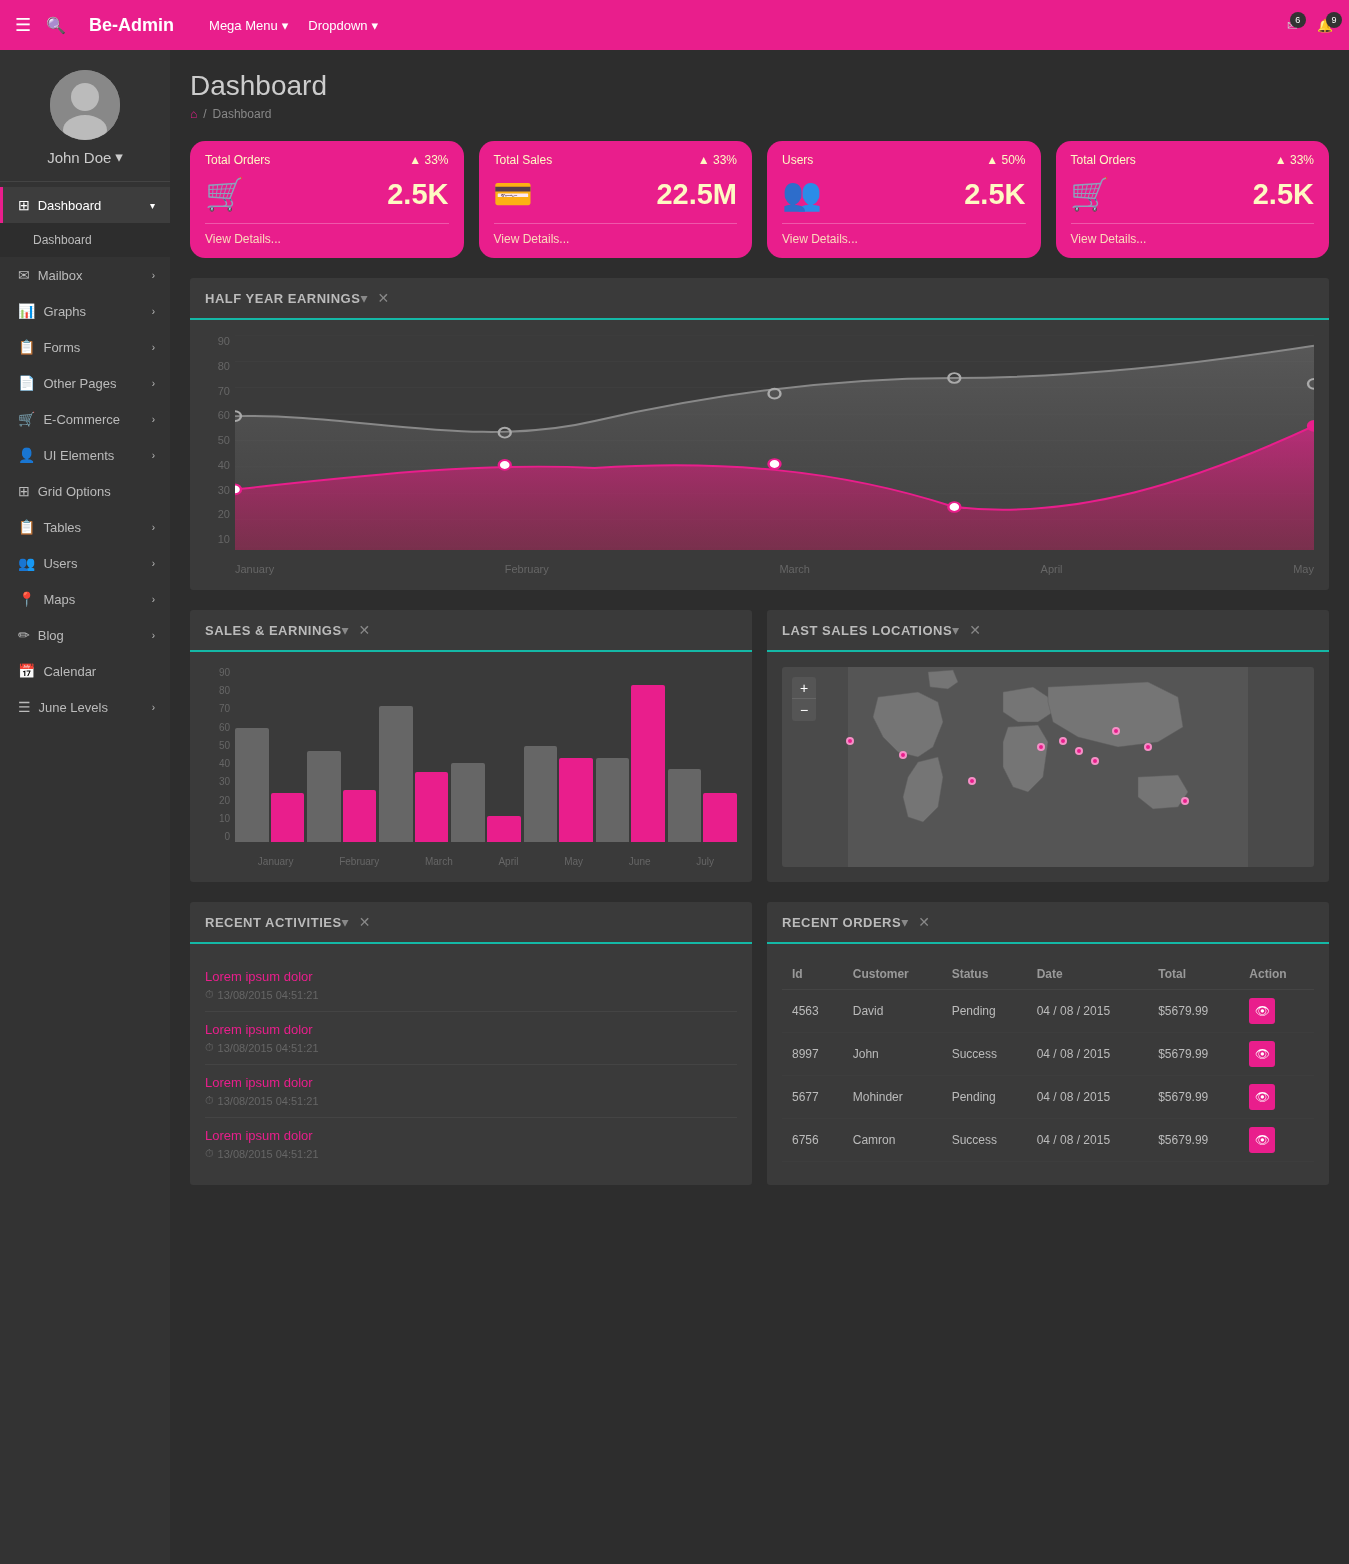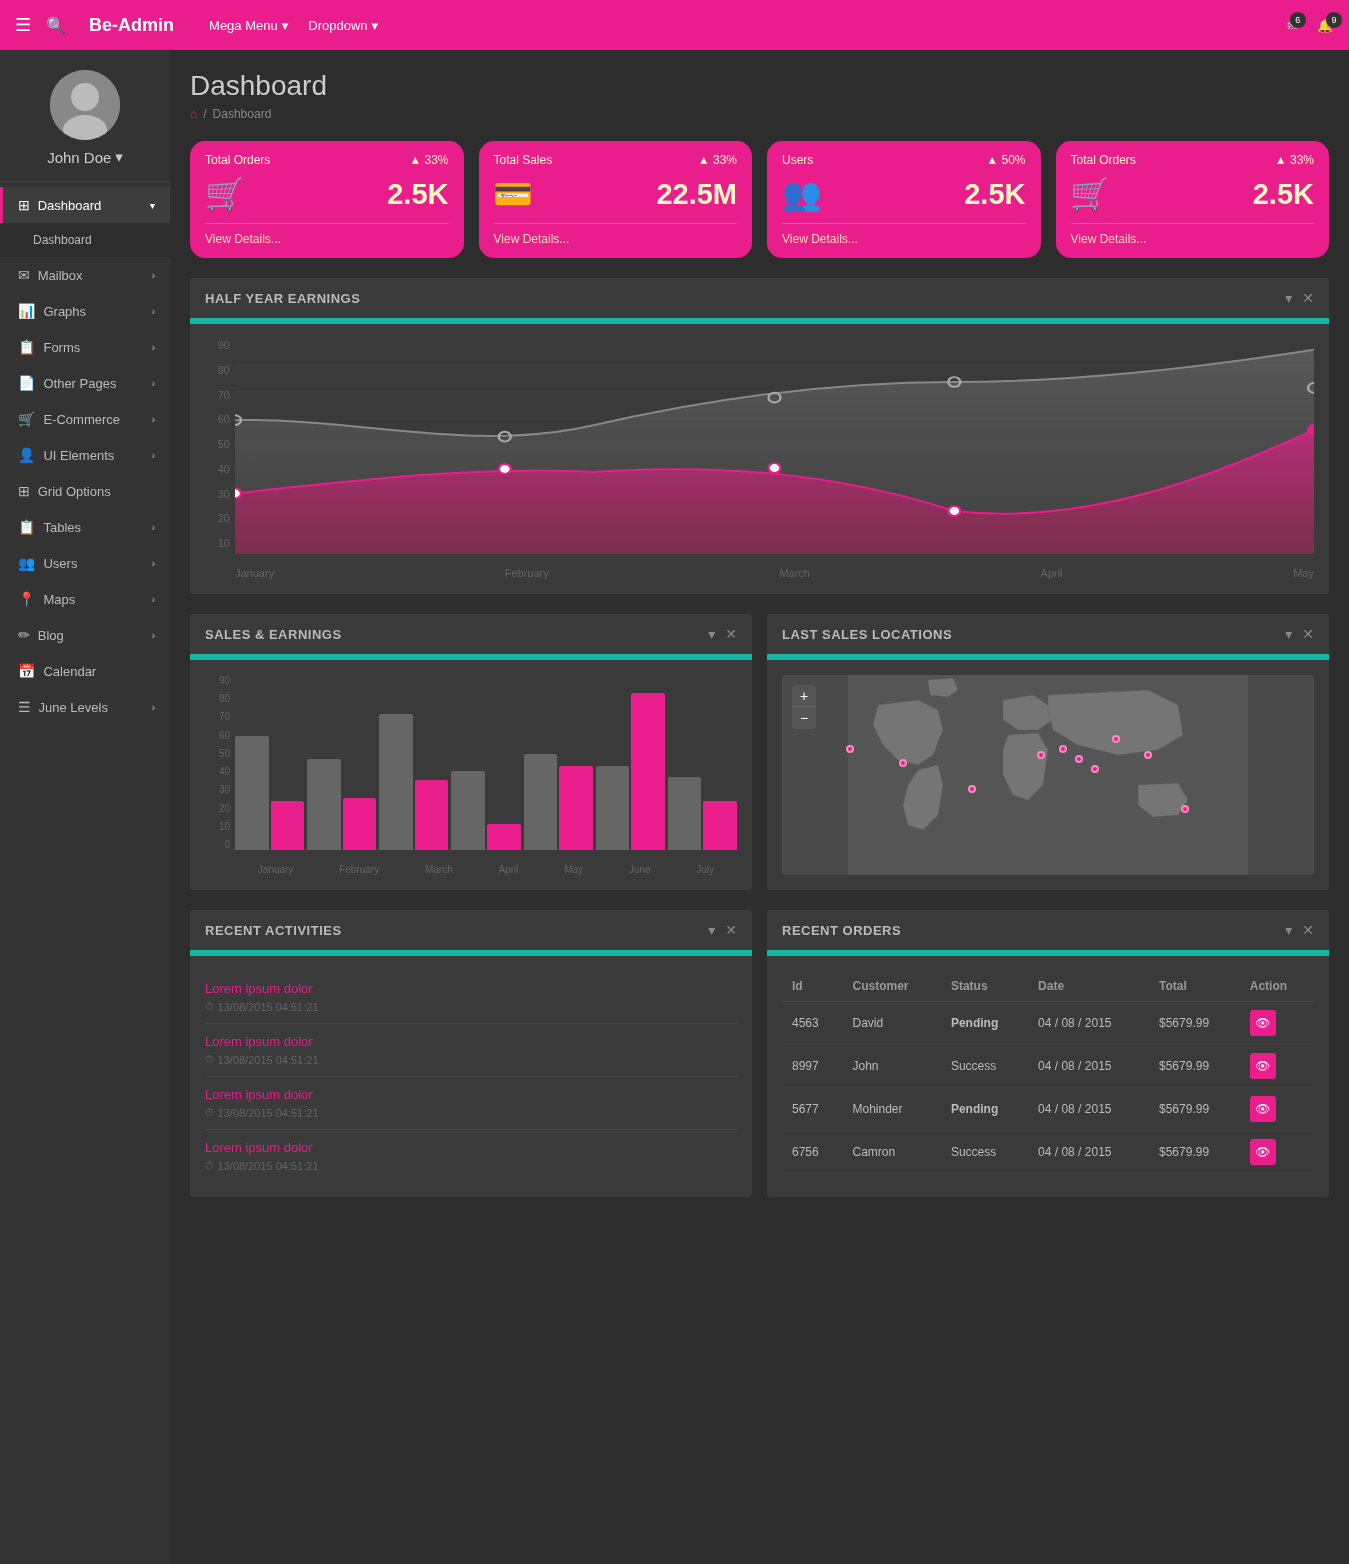--- a/index.html
+++ b/index.html
@@ -104,23 +104,23 @@
     .stat-card-value { font-size: 29px; font-weight: 600; margin-left: 16px; }
     .stat-card-footer { margin-top: 10px; font-size: 12px; opacity: 0.85; border-top: 1px solid rgba(255,255,255,0.3); padding-top: 8px; cursor: pointer; }
 
     
     .panel {
       background: #3a3a3a;
       border-radius: 3px;
       margin-bottom: 20px;
     }
     .panel-header {
-      display: flex; justify-content: space-between; align-items: center;
+      display: flex; justify-content: flex-start; align-items: center;
       padding: 12px 15px;
-      border-bottom: 6px solid #14b8a6;
+      border-bottom: 2px solid #14b8a6;
     }
     .panel-title { font-size: 13px; color: #bbb; font-weight: 600; letter-spacing: 0.5px; text-transform: uppercase; }
     .panel-controls { display: flex; gap: 10px; align-items: center; }
     .panel-ctrl { color: #888; cursor: pointer; font-size: 14px; }
     .panel-body { padding: 15px; }
 
     
     .chart-container { width: 100%; height: 240px; position: relative; }
     .chart-yaxis {
       position: absolute; left: 0; top: 0; bottom: 30px;
@@ -170,21 +170,21 @@
     .activity-title { color: #e91e8c; font-size: 13px; cursor: pointer; margin-bottom: 4px; }
     .activity-time { color: #666; font-size: 11px; display: flex; align-items: center; gap: 4px; }
 
     
     .orders-table { width: 100%; border-collapse: collapse; }
     .orders-table th {
       text-align: left; padding: 8px 10px; color: #999;
       font-size: 12px; font-weight: 600; border-bottom: 1px solid #444;
     }
     .orders-table td { padding: 8px 10px; font-size: 12px; color: #bbb; border-bottom: 1px solid #3d3d3d; }
-    .status-pending { color: #e91e8c; font-weight: bold; }
+    .status-pending { color: #e91e8c; }
     .status-success { color: #4caf50; }
     .action-btn {
       background: #e91e8c; color: #fff; border: none; border-radius: 3px;
       width: 26px; height: 26px; display: inline-flex; align-items: center; justify-content: center;
       cursor: pointer; font-size: 12px;
     }
 
     
     ::-webkit-scrollbar { width: 6px; }
     ::-webkit-scrollbar-track { background: #2d2d2d; }

